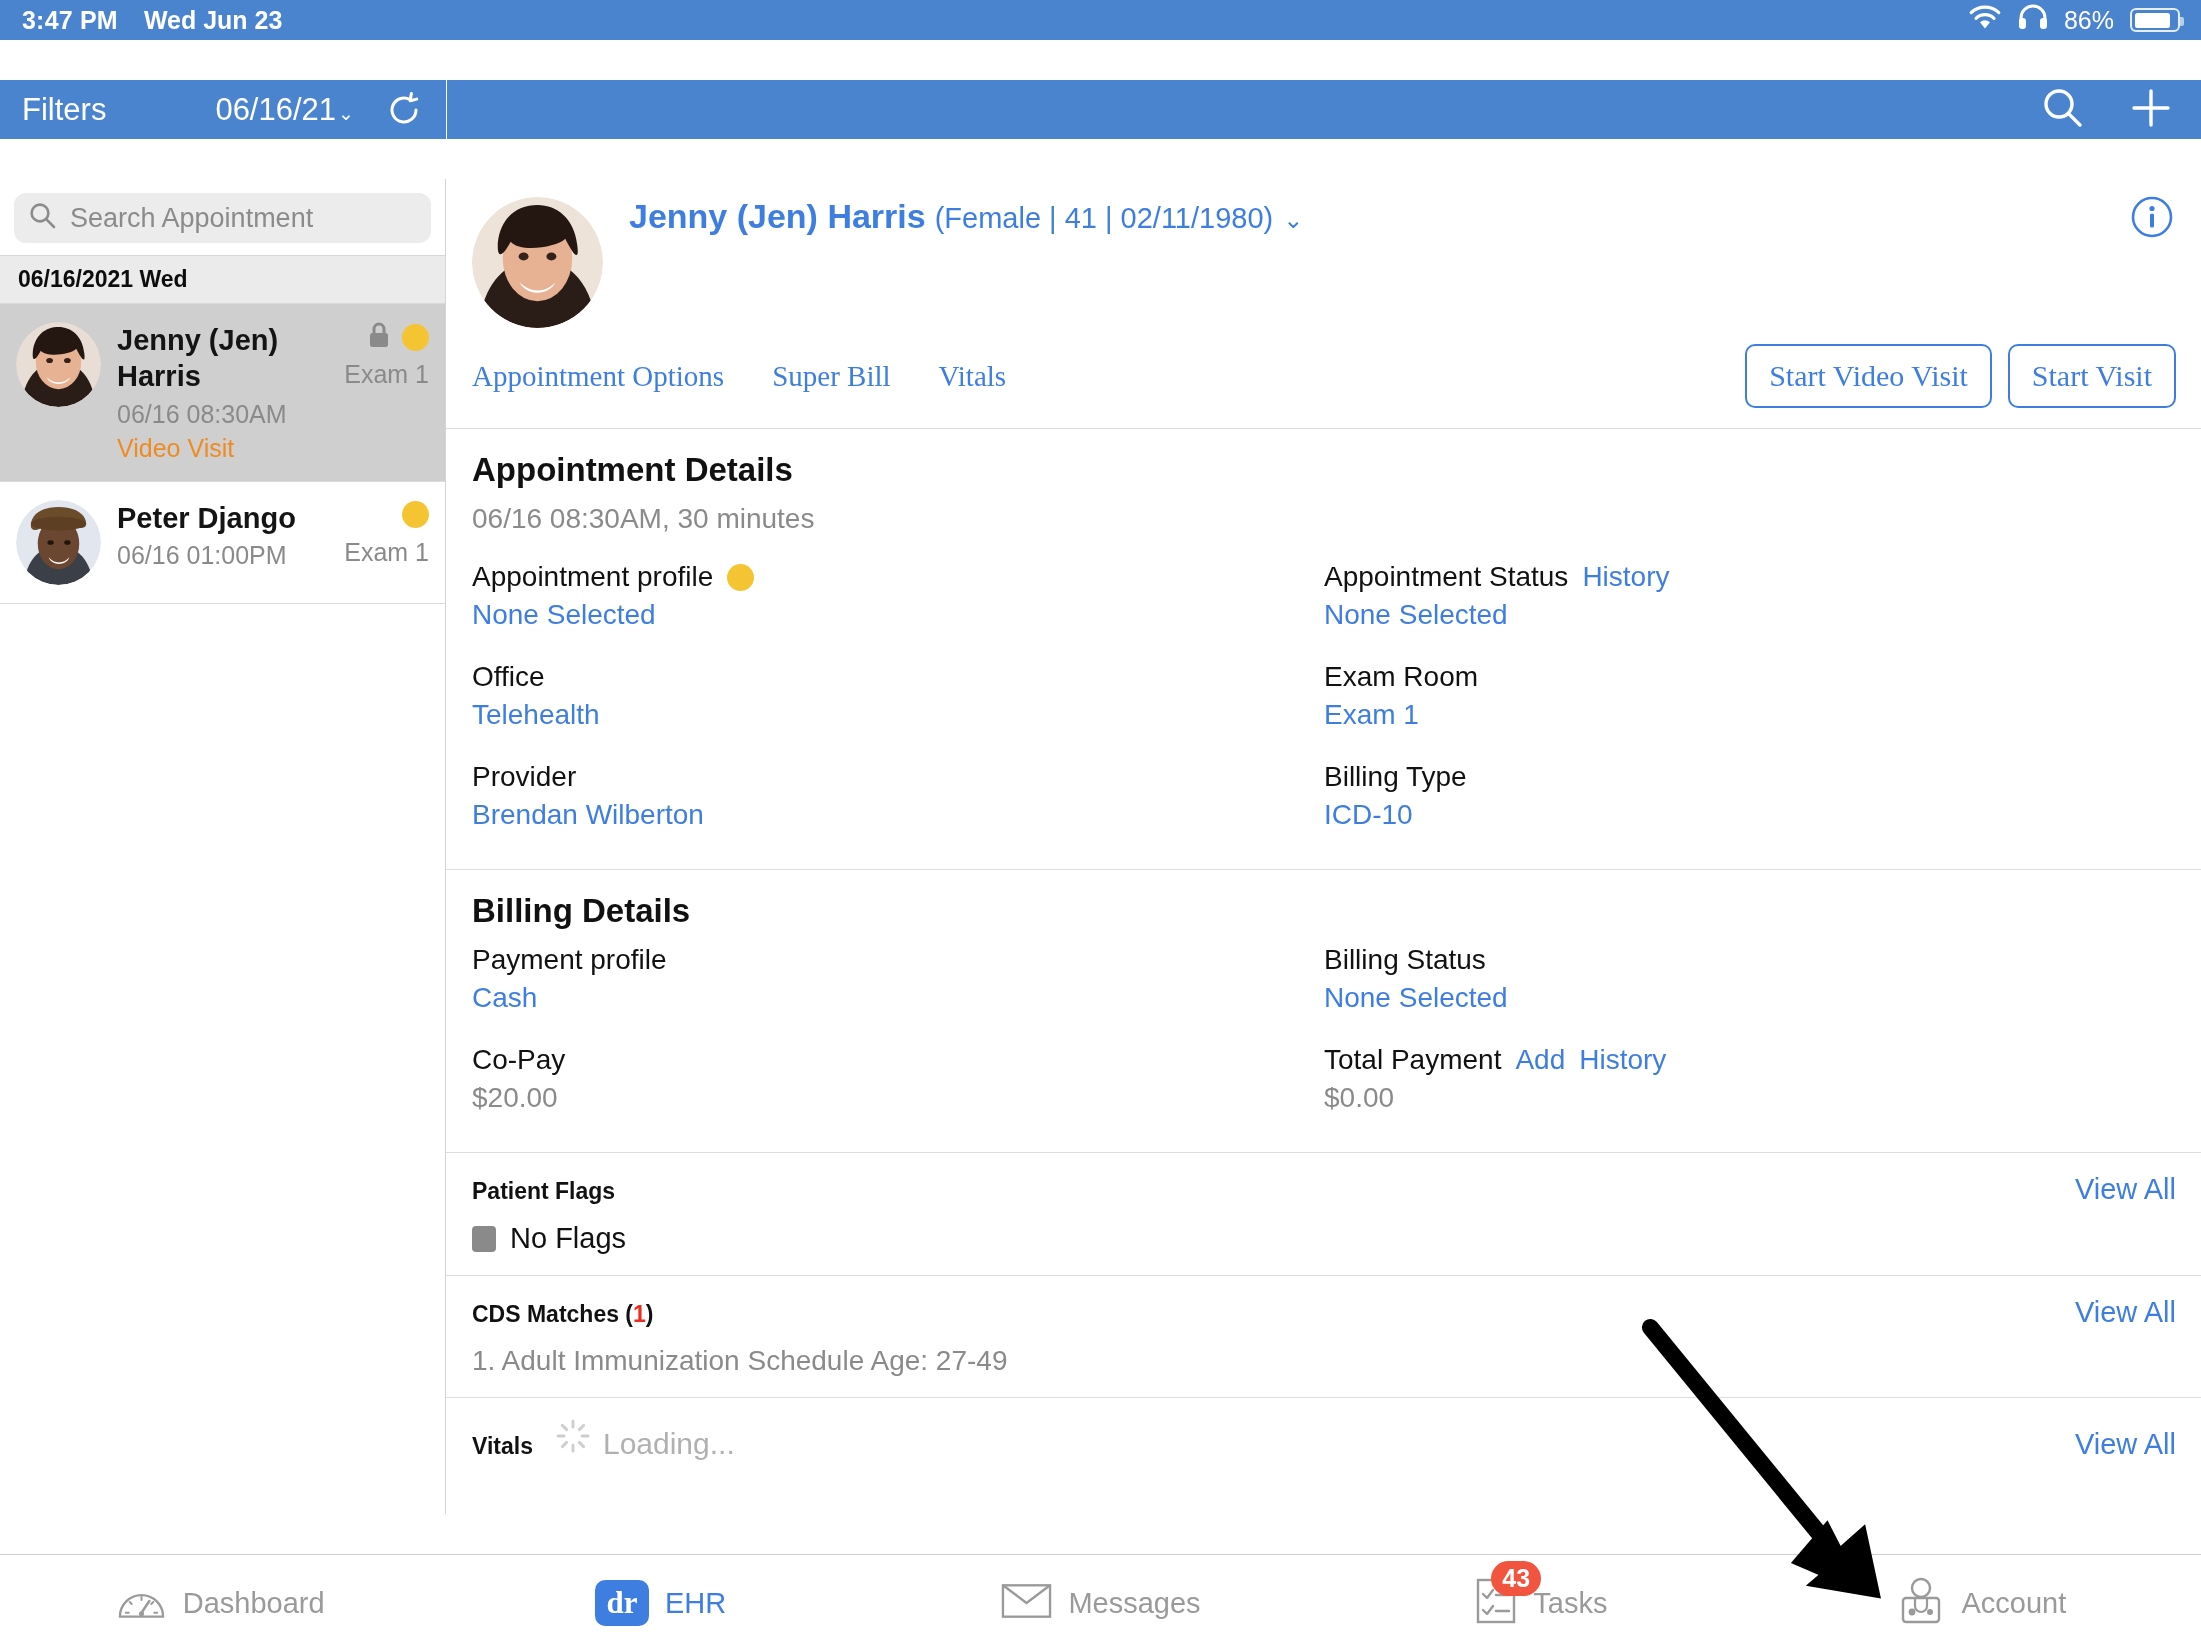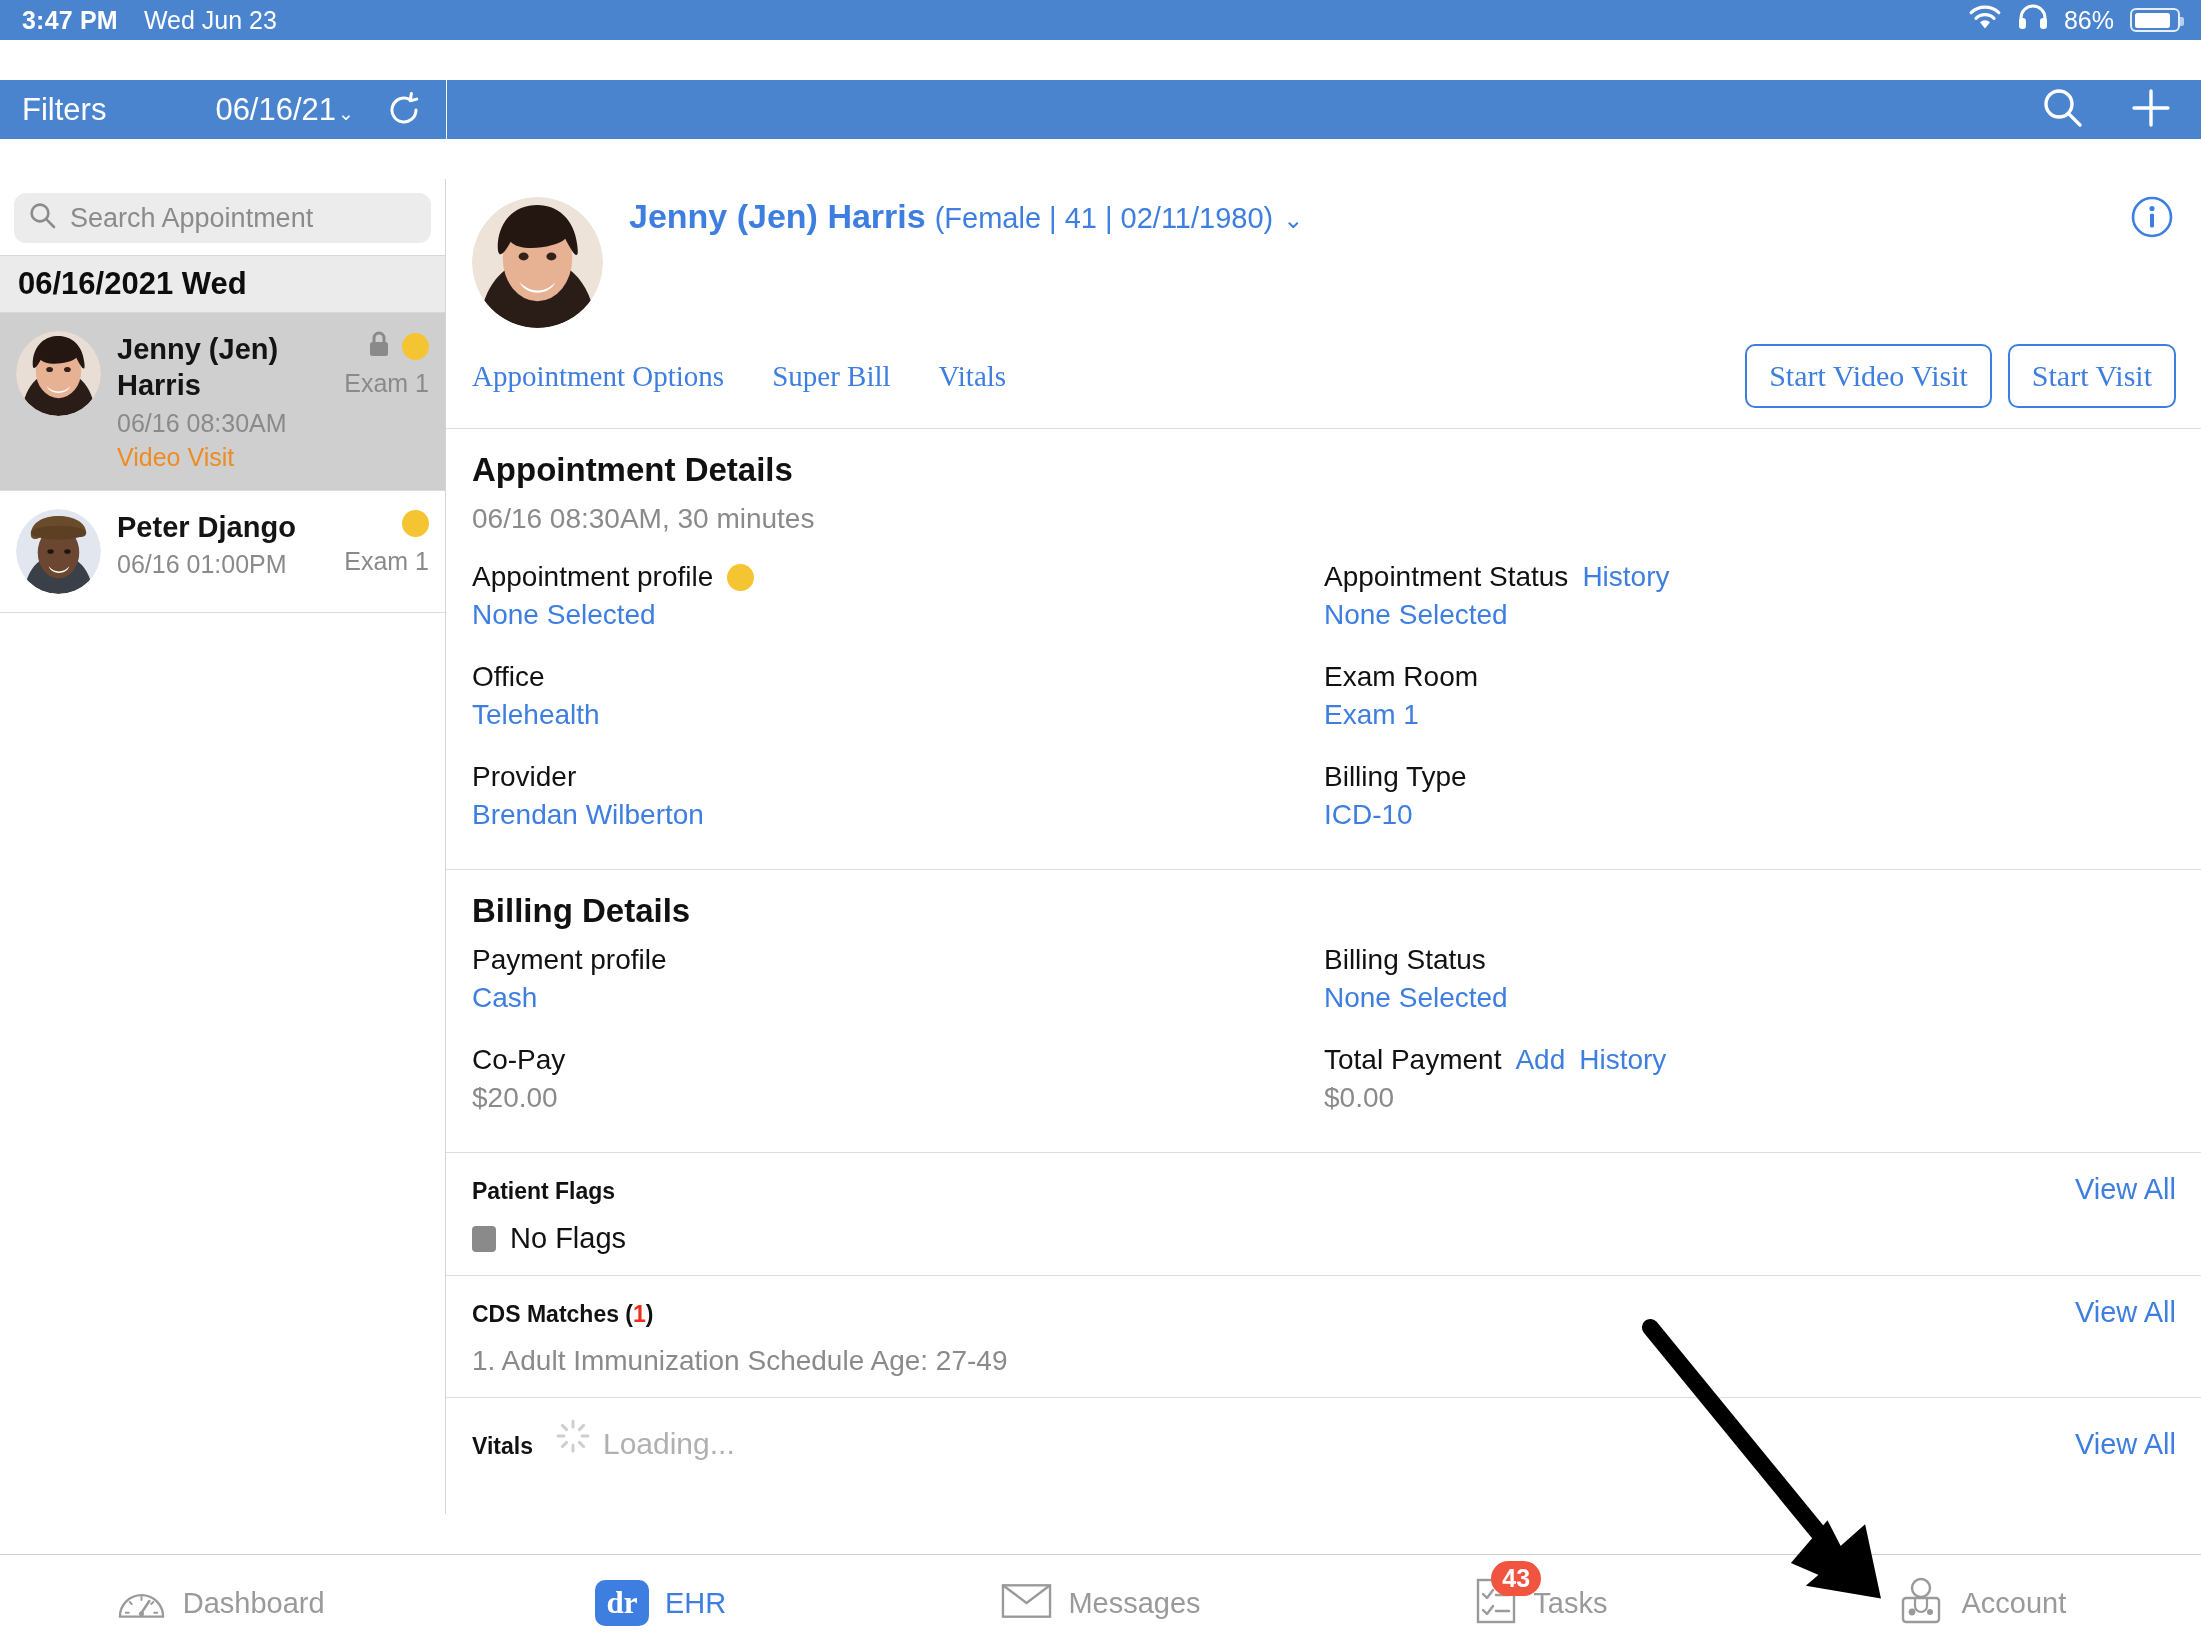--- a/index.html
+++ b/index.html
@@ -11,21 +11,21 @@
   }
   .app { position: relative; width: 2202px; height: 1651px; display: flex; flex-direction: column; gap: 40px; }
 
   
   .statusbar {
     height: 40px; background: #4a84cf; color: #ffffff;
     display: flex; align-items: center; padding: 0 22px;
     font-size: 25px; flex: none; position: relative;
   }
   .sb-time { font-weight: 700; letter-spacing: 0.2px; }
-  .sb-date { margin-left: 26px; font-weight: 400; }
+  .sb-date { margin-left: 26px; font-weight: 700; }
   .sb-right { margin-left: auto; display: flex; align-items: center; gap: 16px; }
   .sb-pct { font-size: 25px; font-weight: 500; }
   .batt {
     width: 50px; height: 24px; border: 2.5px solid rgba(255,255,255,.85);
     border-radius: 6px; position: relative; display: flex; align-items: center; padding: 2.5px;
   }
   .batt::after {
     content: ""; position: absolute; right: -6px; top: 7px;
     width: 4px; height: 9px; background: rgba(255,255,255,.6); border-radius: 0 2px 2px 0;
   }
@@ -53,21 +53,21 @@
   
   .sidebar { width: 446px; background: #fff; border-right: 1px solid #d4d4d4; display: flex; flex-direction: column; }
   .searchwrap { padding: 14px 14px 12px 14px; }
   .searchbox {
     height: 50px; background: #ececec; border-radius: 12px;
     display: flex; align-items: center; padding: 0 14px; gap: 12px;
   }
   .searchbox .ph { color: #8b8b8b; font-size: 27px; }
   .daygroup {
     background: #ebebeb; border-top: 1px solid #d8d8d8; border-bottom: 1px solid #d8d8d8;
-    padding: 10px 18px; font-size: 31px; font-weight: 700; color: #0d0d0d;
+    padding: 10px 18px; font-size: 23px; font-weight: 700; color: #0d0d0d;
   }
   .appt { display: flex; align-items: flex-start; padding: 18px 16px; border-bottom: 1px solid #dcdcdc; position: relative; }
   .appt.selected { background: #cfcfcf; }
   .appt .avatar { width: 85px; height: 85px; border-radius: 50%; flex: none; overflow: hidden; }
   .appt .info { margin-left: 16px; flex: 1; min-width: 0; }
   .appt .nm { font-size: 29px; font-weight: 700; color: #141414; line-height: 1.25; }
   .appt .tm { font-size: 25px; color: #8a8a8a; margin-top: 5px; }
   .appt .vv { font-size: 25px; color: #ef8b23; margin-top: 5px; }
   .appt .right { text-align: right; flex: none; display: flex; flex-direction: column; align-items: flex-end; }
   .appt .badges { display: flex; align-items: center; gap: 12px; height: 30px; }

